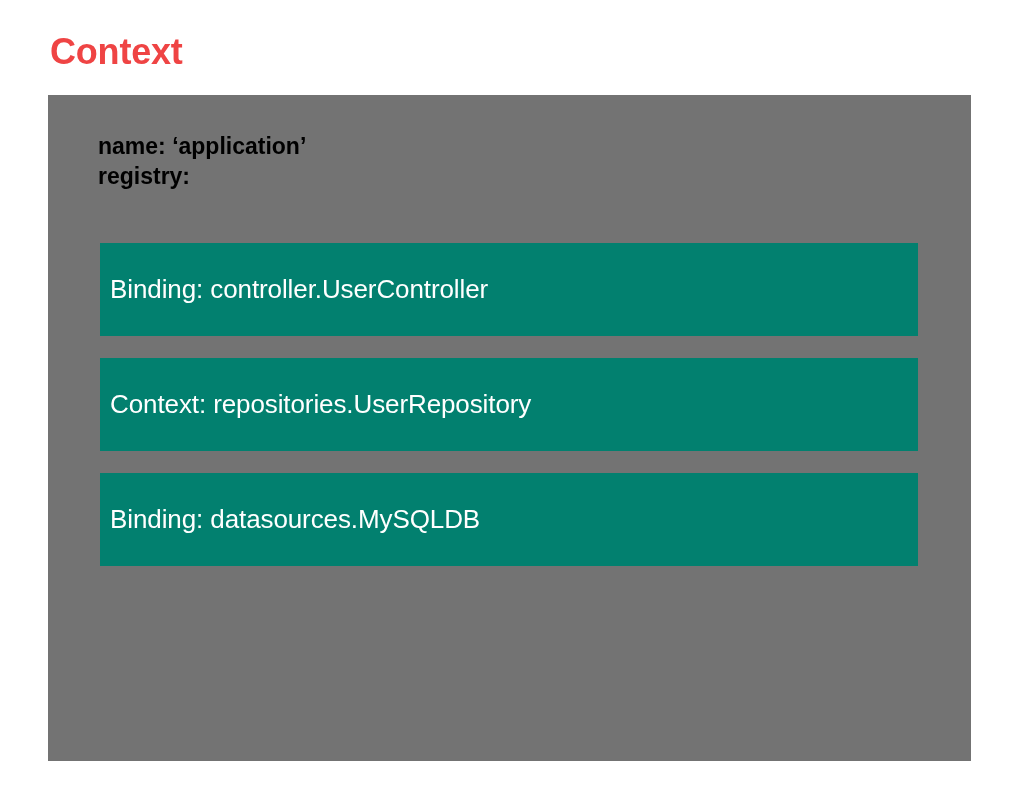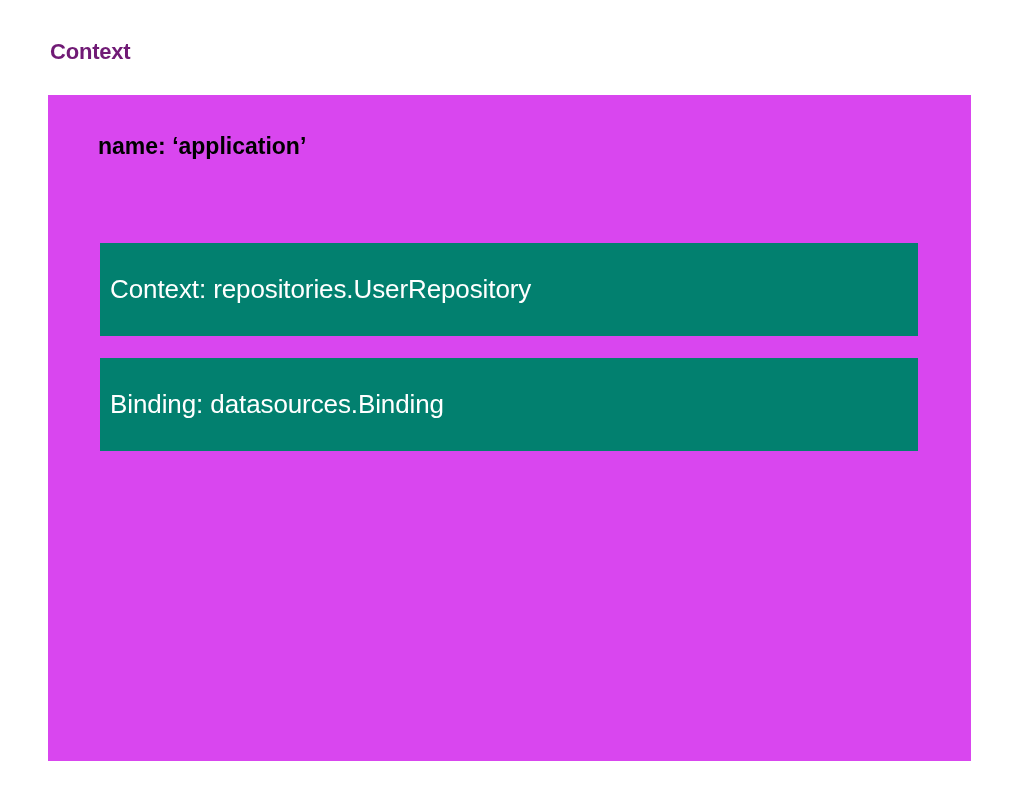--- a/index.html
+++ b/index.html
@@ -17,34 +17,34 @@
   .slide {
     position: relative;
     width: 1020px;
     height: 802px;
     background: #ffffff;
   }
   .page-title {
     position: absolute;
     left: 50px;
     top: 33px;
-    font-size: 22px;
+    font-size: 36px;
     font-weight: bold;
-    color: #701a75;
+    color: #ef4444;
     letter-spacing: -0.2px;
     line-height: 38px;
     white-space: nowrap;
   }
   .context-box {
     position: absolute;
     left: 48px;
     top: 95px;
     width: 923px;
     height: 666px;
-    background: #d946ef;
+    background: #737373;
   }
   .context-header {
     position: absolute;
     left: 50px;
     top: 36px;
     font-size: 23px;
     font-weight: bold;
     color: #000000;
     line-height: 30px;
     white-space: nowrap;
@@ -87,29 +87,33 @@
 <body>
 
 <div class="slide">
 
   <div class="page-title">Context</div>
 
   <div class="context-box">
 
     <div class="context-header">
       <div>name: ‘application’</div>
+      <div>registry:</div>
     </div>
 
     <div class="registry">
 
+      <div class="binding-box">
+        <span class="binding-label">Binding: controller.UserController</span>
+      </div>
 
       <div class="binding-box">
         <span class="binding-label">Context: repositories.UserRepository</span>
       </div>
 
 
       <div class="binding-box">
-        <span class="binding-label">Binding: datasources.Binding</span>
+        <span class="binding-label">Binding: datasources.MySQLDB</span>
       </div>
 
     </div>
   </div>
 </div>
 
 </body></html>

